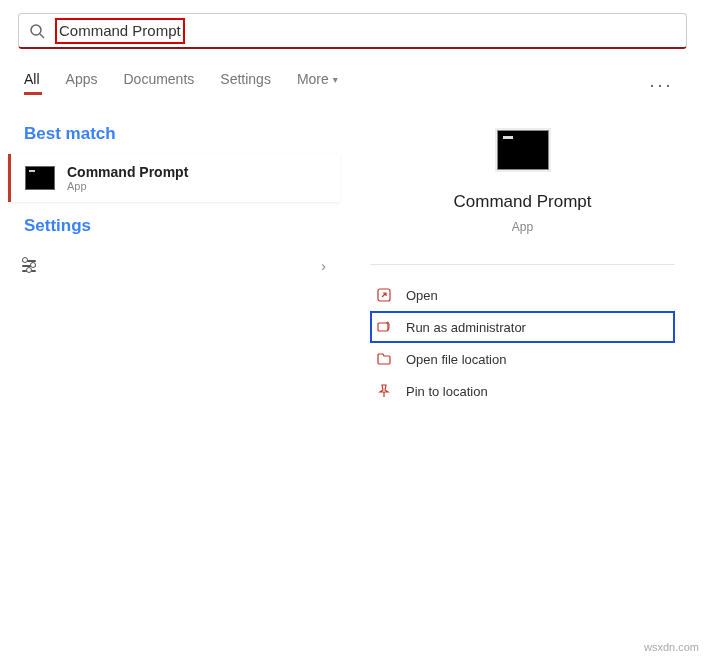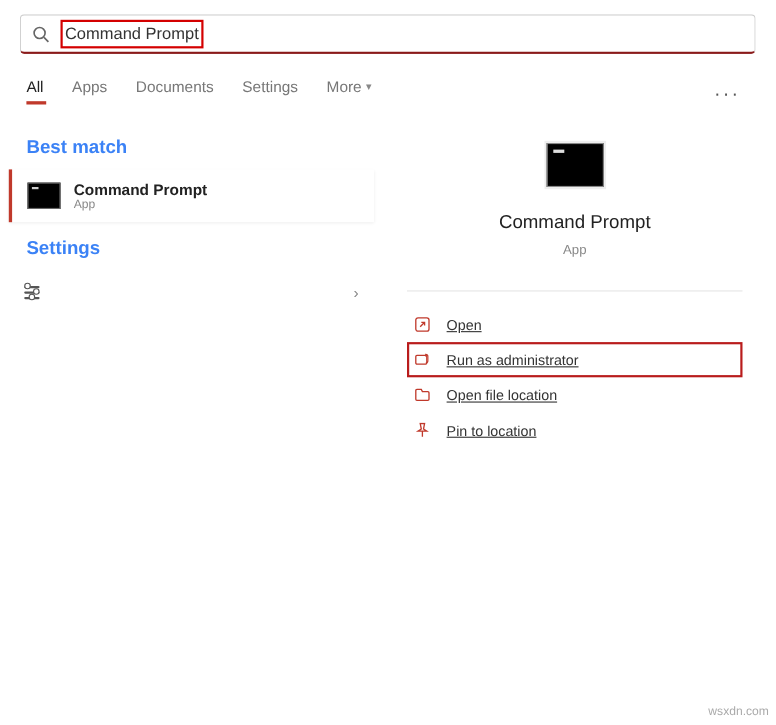--- a/index.html
+++ b/index.html
@@ -159,24 +159,23 @@
   padding-top: 14px;
 }
 .action {
   display: flex;
   align-items: center;
   gap: 14px;
   padding: 8px 6px;
   font-size: 13px;
   color: #333;
   cursor: pointer;
-  text-decoration: underline;
 }
 .action.highlight {
-  border: 2px solid #b91c1c;
+  border: 2px solid #1d4ed8;
   padding: 6px 4px;
 }
 .act-icon {
   width: 16px; height: 16px;
   display: inline-flex;
   align-items: center;
   justify-content: center;
   color: #c0392b;
 }
 .watermark {

